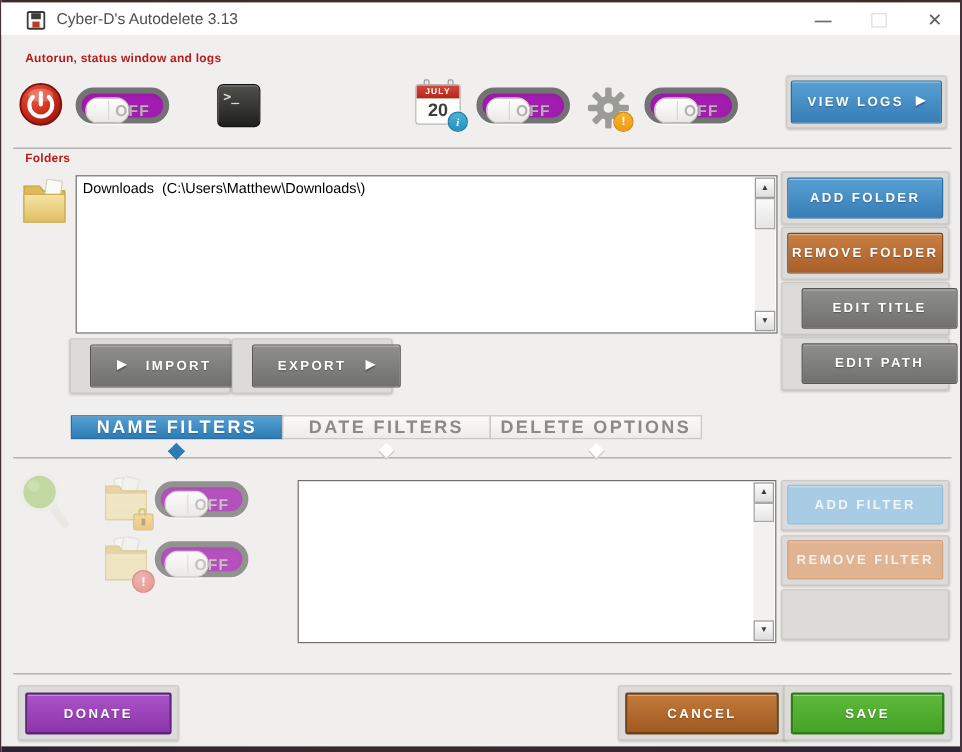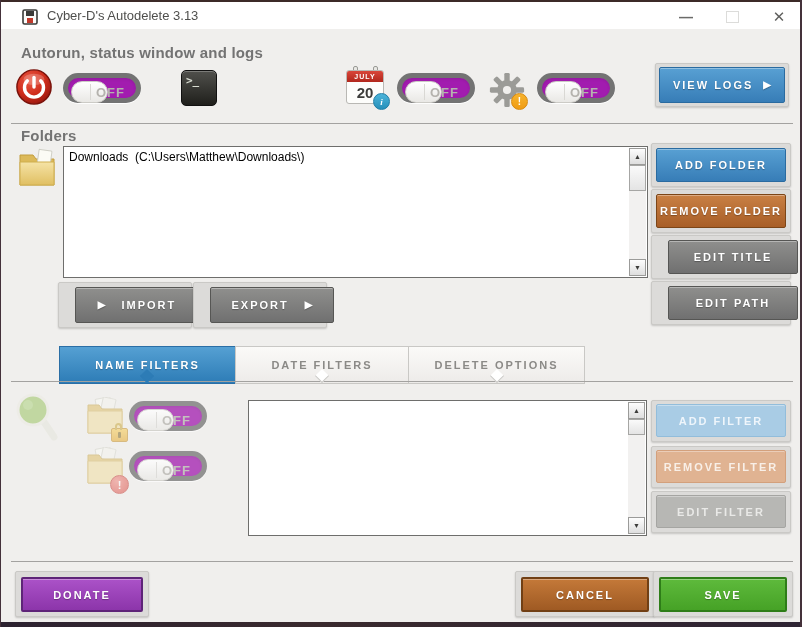--- a/index.html
+++ b/index.html
@@ -8,21 +8,21 @@
   
   .titlebar{position:absolute;top:0;left:0;right:0;height:29px;background:#ffffff;border-top:2px solid #3c2a28;box-sizing:border-box;}
   .app-icon{position:absolute;left:21px;top:7px;width:16px;height:16px;}
   .title-text{position:absolute;left:46px;top:6px;font-size:13px;color:#4f4f4d;}
   .winbtn{position:absolute;top:0;height:29px;display:flex;align-items:center;justify-content:center;color:#555;font-size:14px;cursor:default;}
   .btn-min{left:668px;width:34px;font-weight:bold;color:#6b6b69;}
   .btn-max{left:714px;width:34px;}
   .btn-max .maxbox{width:11px;height:10px;border:1px solid #dcdcda;}
   .btn-close{left:760px;width:36px;color:#5f5f5d;font-size:15px;}
   
-  .sec-header{position:absolute;left:20px;font-size:15px;font-weight:bold;color:#737373;letter-spacing:.2px;}
+  .sec-header{position:absolute;left:20px;font-size:10px;font-weight:bold;color:#b91c1c;letter-spacing:.2px;}
   .divider{position:absolute;left:10px;width:782px;height:1px;background:#a3a2a0;}
   
   .toggle{position:absolute;width:78px;height:30px;border-radius:16px;box-sizing:border-box;}
   .toggle.off{background:#a21caf;border:5px solid #737373;box-shadow:inset 0 1px 3px rgba(0,0,0,.10),0 1px 0 rgba(255,255,255,.9);}
   .toggle.on{background:linear-gradient(#7cb5e0,#5b9ed0);border:1px solid #4c8abc;box-shadow:inset 0 2px 3px rgba(0,0,0,.18),0 1px 0 rgba(255,255,255,.8);}
   .knob{position:absolute;top:3px;width:37px;height:22px;border-radius:12px;background:linear-gradient(#ffffff,#e9e8e5);border:1px solid #cccbc6;box-sizing:border-box;}
   .knob::after{content:"";position:absolute;left:50%;top:2px;bottom:2px;width:1px;background:#d9d8d4;}
   .toggle.off .knob{left:3px;}
   .toggle.on .knob{right:3px;}
   .t-label{position:absolute;top:7px;font-size:13px;font-weight:bold;letter-spacing:1px;}
@@ -46,22 +46,22 @@
   .arrow{font-size:10px;letter-spacing:0;line-height:1;}
   
   .listbox{position:absolute;background:#ffffff;border:1px solid #6e6e6c;box-sizing:border-box;}
   .list-item{position:absolute;left:2px;top:2px;right:20px;font-size:12px;color:#000;white-space:pre;padding:1px 3px;}
   .scrollbar{position:absolute;top:1px;right:1px;bottom:1px;width:17px;background:#f2f1f0;}
   .sb-btn{position:absolute;left:0;width:17px;height:17px;background:linear-gradient(#fdfdfd,#dedede);border:1px solid #9b9b99;box-sizing:border-box;display:flex;align-items:center;justify-content:center;font-size:7px;color:#3c3c3a;}
   .sb-up{top:0;}
   .sb-down{bottom:0;}
   .sb-thumb{position:absolute;left:0;width:17px;background:linear-gradient(#fafafa,#e4e4e4);border:1px solid #a6a6a4;box-sizing:border-box;}
   
-  .tab{position:absolute;top:346px;height:38px;display:flex;align-items:center;justify-content:center;
-       font-size:11px;font-weight:bold;letter-spacing:2px;color:#8b8a87;
+  .tab{position:absolute;top:346px;height:20px;display:flex;align-items:center;justify-content:center;
+       font-size:15px;font-weight:bold;letter-spacing:2px;color:#8b8a87;
        background:linear-gradient(#fbfaf8,#edebe9);border:1px solid #c9c8c5;box-sizing:border-box;cursor:pointer;}
   .tab.active{background:linear-gradient(#55a0d3,#2d7cb6);border-color:#2a6ea5;color:#fff;text-shadow:0 1px 1px rgba(0,0,0,.25);}
   .tab-tri{position:absolute;top:371px;width:10px;height:10px;transform:rotate(45deg);background:#fff;
            border-right:1px solid #c9c8c5;border-bottom:1px solid #c9c8c5;box-sizing:border-box;}
   .tab-tri.active{background:#2d7cb6;border-color:#2d7cb6;}
   
   .icon{position:absolute;}
   .terminal-icon{display:flex;background:linear-gradient(#50504c,#1f1f1b);border:1px solid #111;border-radius:5px;
                  box-shadow:inset 0 1px 0 rgba(255,255,255,.25);color:#d9ddd2;
                  font-family:"DejaVu Sans Mono",monospace;font-size:11px;font-weight:bold;padding:3px 0 0 4px;box-sizing:border-box;}
@@ -288,23 +288,20 @@
 
   <div class="pad" style="left:650px;top:400px;width:140px;height:42px;"></div>
   <div class="btn btn-fblue" style="left:655px;top:404px;width:130px;height:33px;">
     <span>ADD FILTER</span>
   </div>
   <div class="pad" style="left:650px;top:446px;width:140px;height:42px;"></div>
   <div class="btn btn-forange" style="left:655px;top:450px;width:130px;height:33px;">
     <span>REMOVE FILTER</span>
   </div>
   <div class="pad" style="left:650px;top:491px;width:140px;height:42px;"></div>
-  <div class="btn btn-fgray" style="left:655px;top:495px;width:130px;height:33px;">
-    <span>EDIT FILTER</span>
-  </div>
 
   <div class="divider" style="top:561px;"></div>
 
   <div class="pad" style="left:14px;top:571px;width:134px;height:46px;"></div>
   <div class="btn btn-purple" style="left:20px;top:577px;width:122px;height:35px;">
     <span>DONATE</span>
   </div>
   <div class="pad" style="left:514px;top:571px;width:140px;height:46px;"></div>
   <div class="btn btn-cancel" style="left:520px;top:577px;width:128px;height:35px;">
     <span>CANCEL</span>

